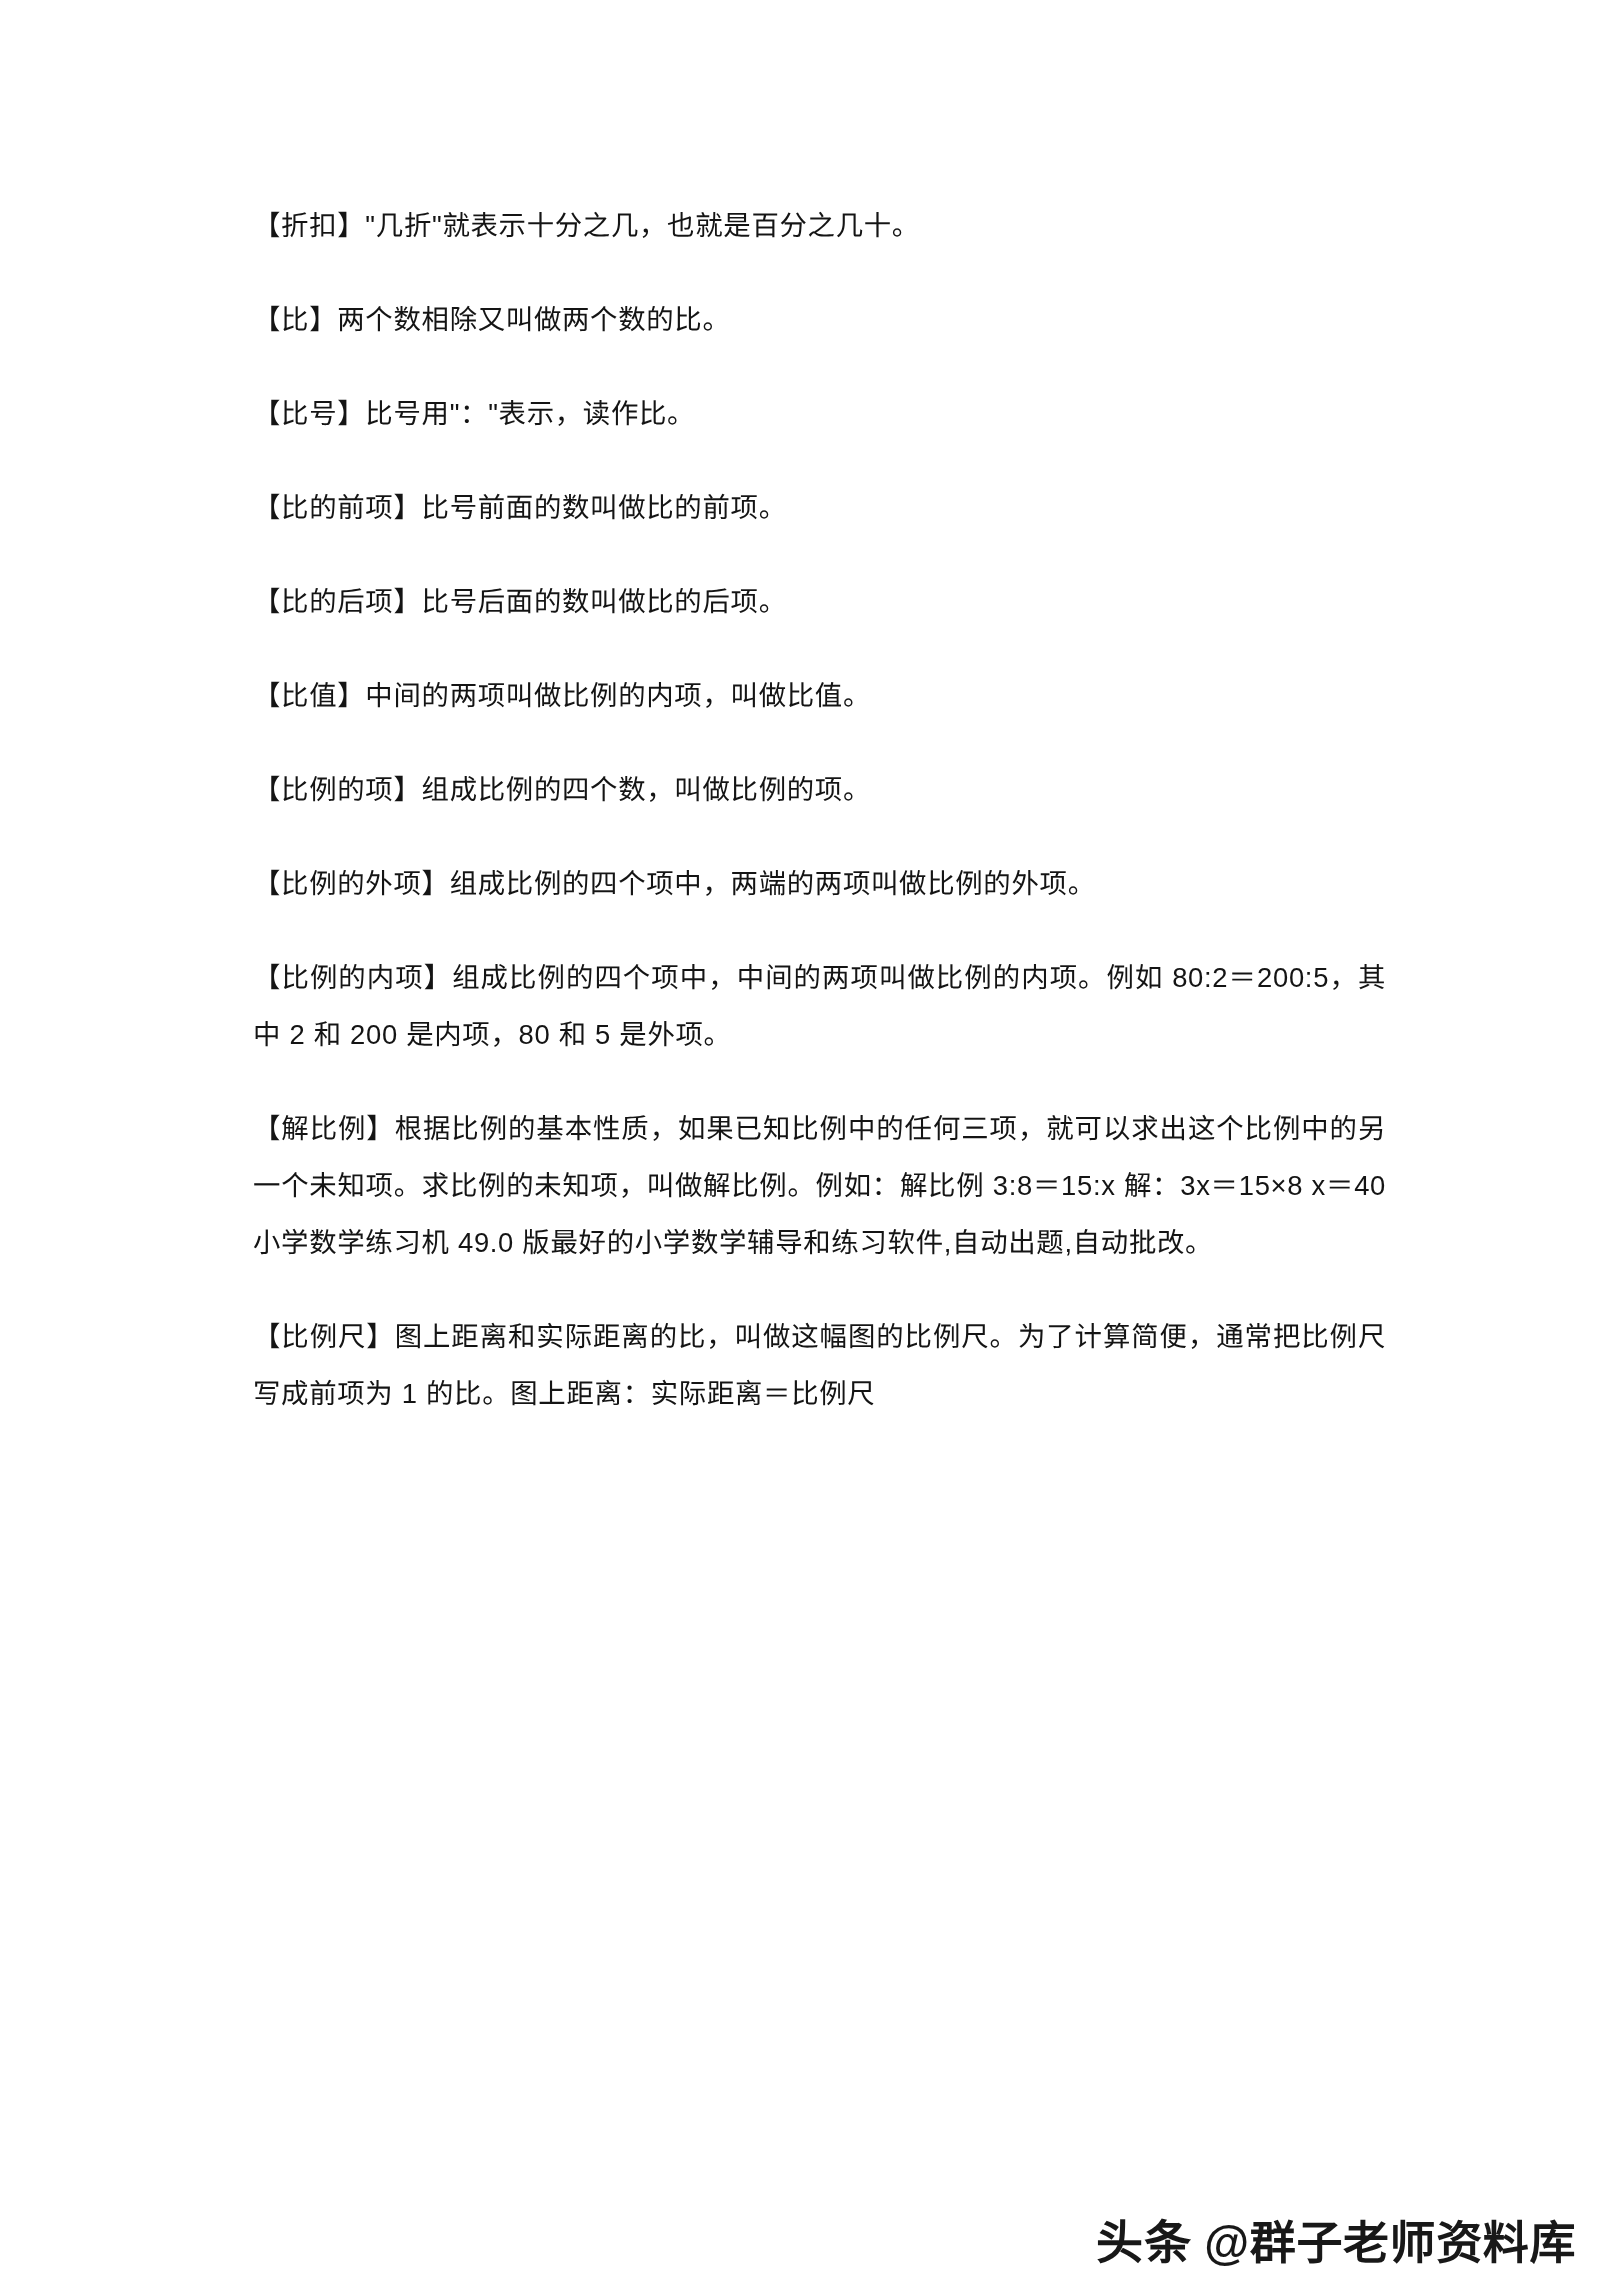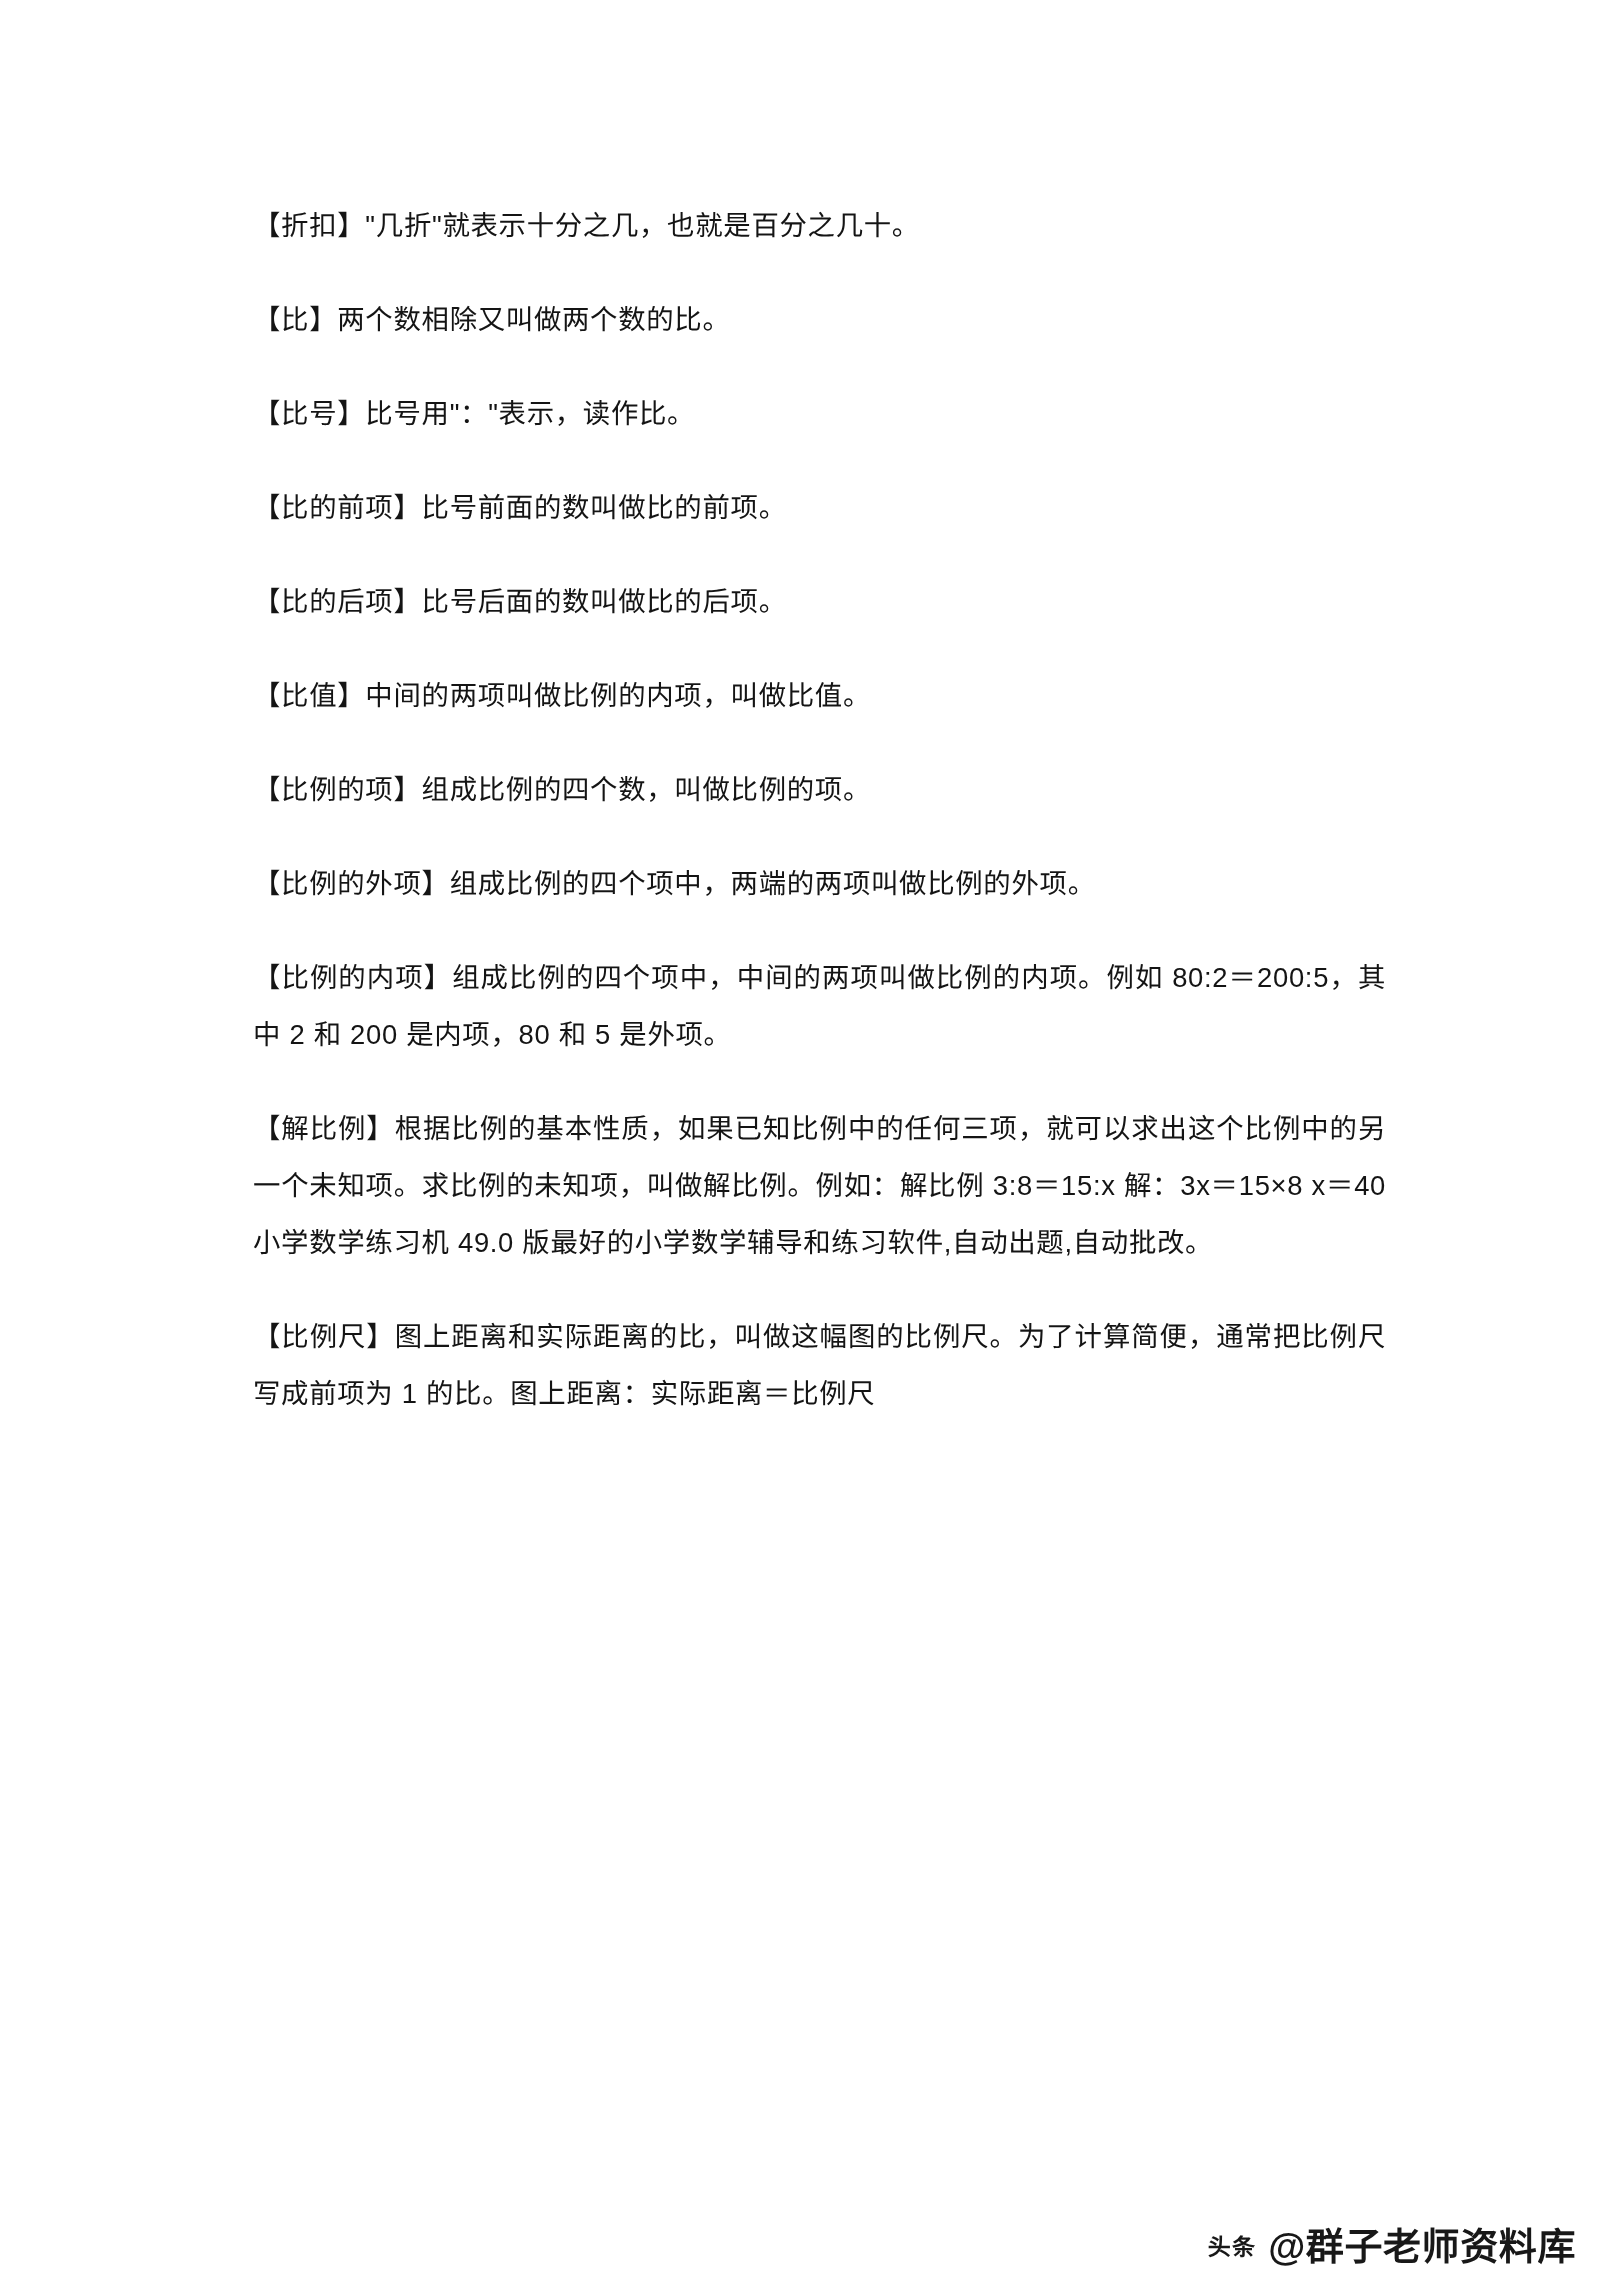--- a/index.html
+++ b/index.html
@@ -51,28 +51,28 @@
   #watermark {
     position: absolute;
     right: 47px;
     bottom: 29px;
     display: flex;
     align-items: center;
     gap: 12px;
     opacity: 0.97;
   }
   #watermark .wm-brand {
-    font-size: 23px;
+    font-size: 47px;
     font-weight: bold;
     color: #111111;
     letter-spacing: 1.2px;
     line-height: 1;
   }
   #watermark .wm-handle {
-    font-size: 38px;
+    font-size: 46px;
     font-weight: bold;
     color: #111111;
     letter-spacing: 0.6px;
     line-height: 1;
   }
 </style>
 </head>
 <body>
 
 <div id="page">

